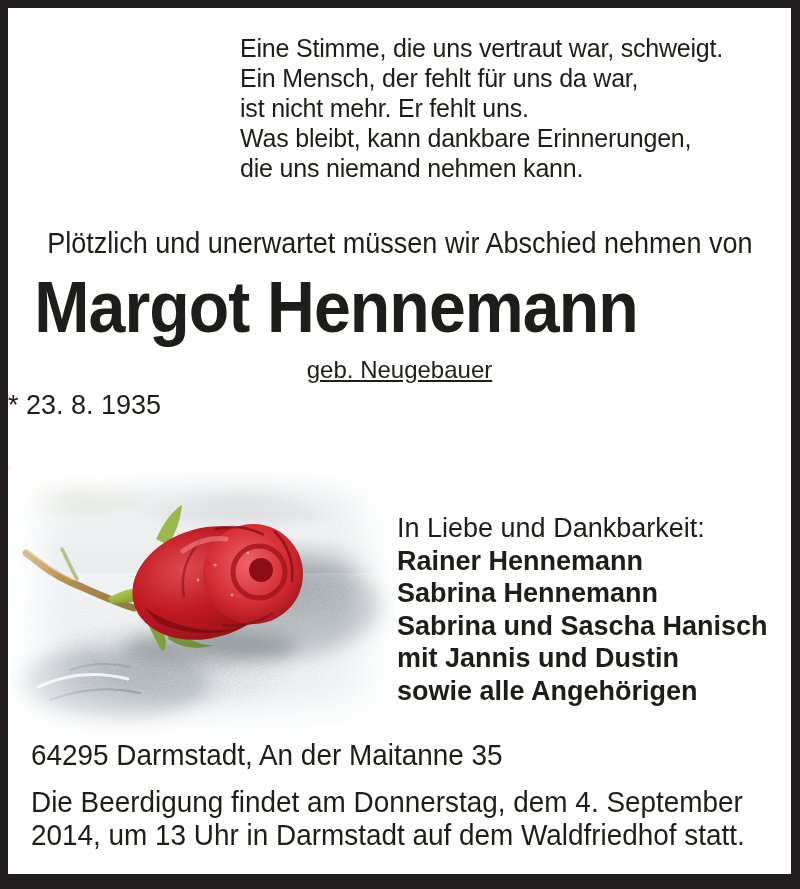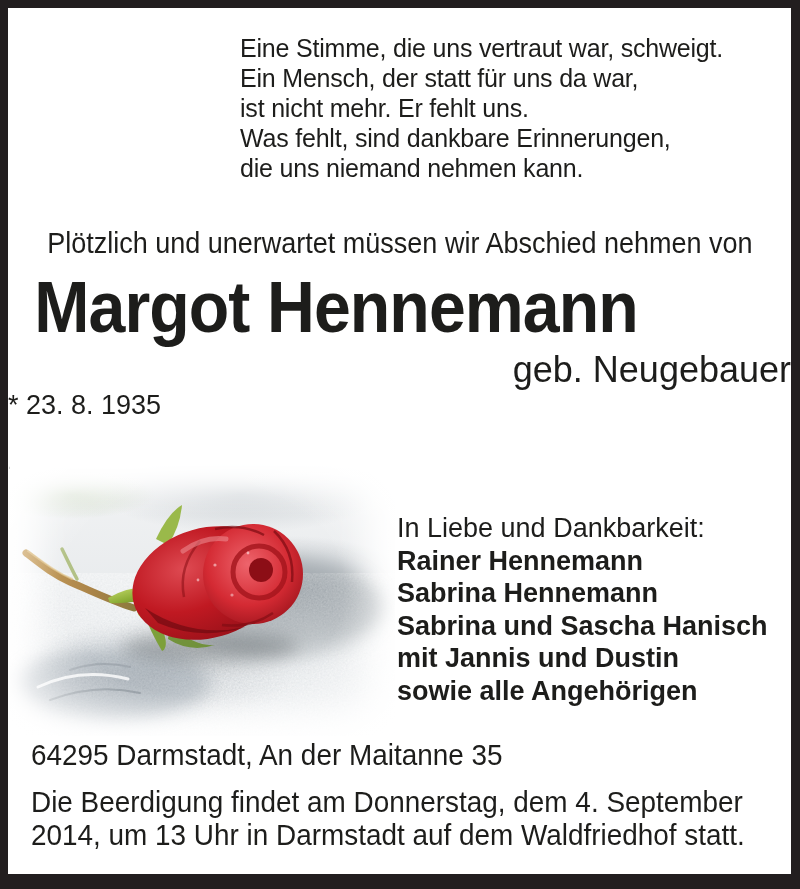--- a/index.html
+++ b/index.html
@@ -26,21 +26,21 @@
   }
   .intro .sx{display:inline-block;transform:scaleX(.90);transform-origin:center;}
   .name{
     position:absolute;left:0;top:263px;width:100%;margin:0;
     text-align:left;font-size:72px;line-height:72px;font-weight:bold;
     white-space:nowrap;letter-spacing:-1px;
   }
   .name .sx{display:inline-block;transform:scaleX(.92);transform-origin:center;}
   .maiden{
     position:absolute;left:0;top:347px;width:100%;
-    text-align:right;font-size:36px;line-height:30px;
+    text-align:center;font-size:24px;line-height:30px;text-decoration:underline;
   }
   .dates{
     position:absolute;left:0;top:381px;width:100%;
     display:flex;justify-content:center;gap:36px;
     font-size:27px;line-height:32px;white-space:nowrap;flex-direction:column;
   }
   
   .photo{
     position:absolute;left:2px;top:447px;width:385px;height:281px;
     background:
@@ -78,23 +78,23 @@
   }
 </style>
 </head>
 <body>
 
 <div class="page">
   <div class="inner">
 
     <div class="poem">
       <div>Eine Stimme, die uns vertraut war, schweigt.</div>
-      <div>Ein Mensch, der statt für uns da war,</div>
+      <div>Ein Mensch, der fehlt für uns da war,</div>
       <div>ist nicht mehr. Er fehlt uns.</div>
-      <div>Was fehlt, sind dankbare Erinnerungen,</div>
+      <div>Was bleibt, kann dankbare Erinnerungen,</div>
       <div>die uns niemand nehmen kann.</div>
     </div>
 
     <div class="intro">
       <span class="sx">Plötzlich und unerwartet müssen wir Abschied nehmen von</span>
     </div>
 
     <h1 class="name">
       <span class="sx">Margot Hennemann</span>
     </h1>

